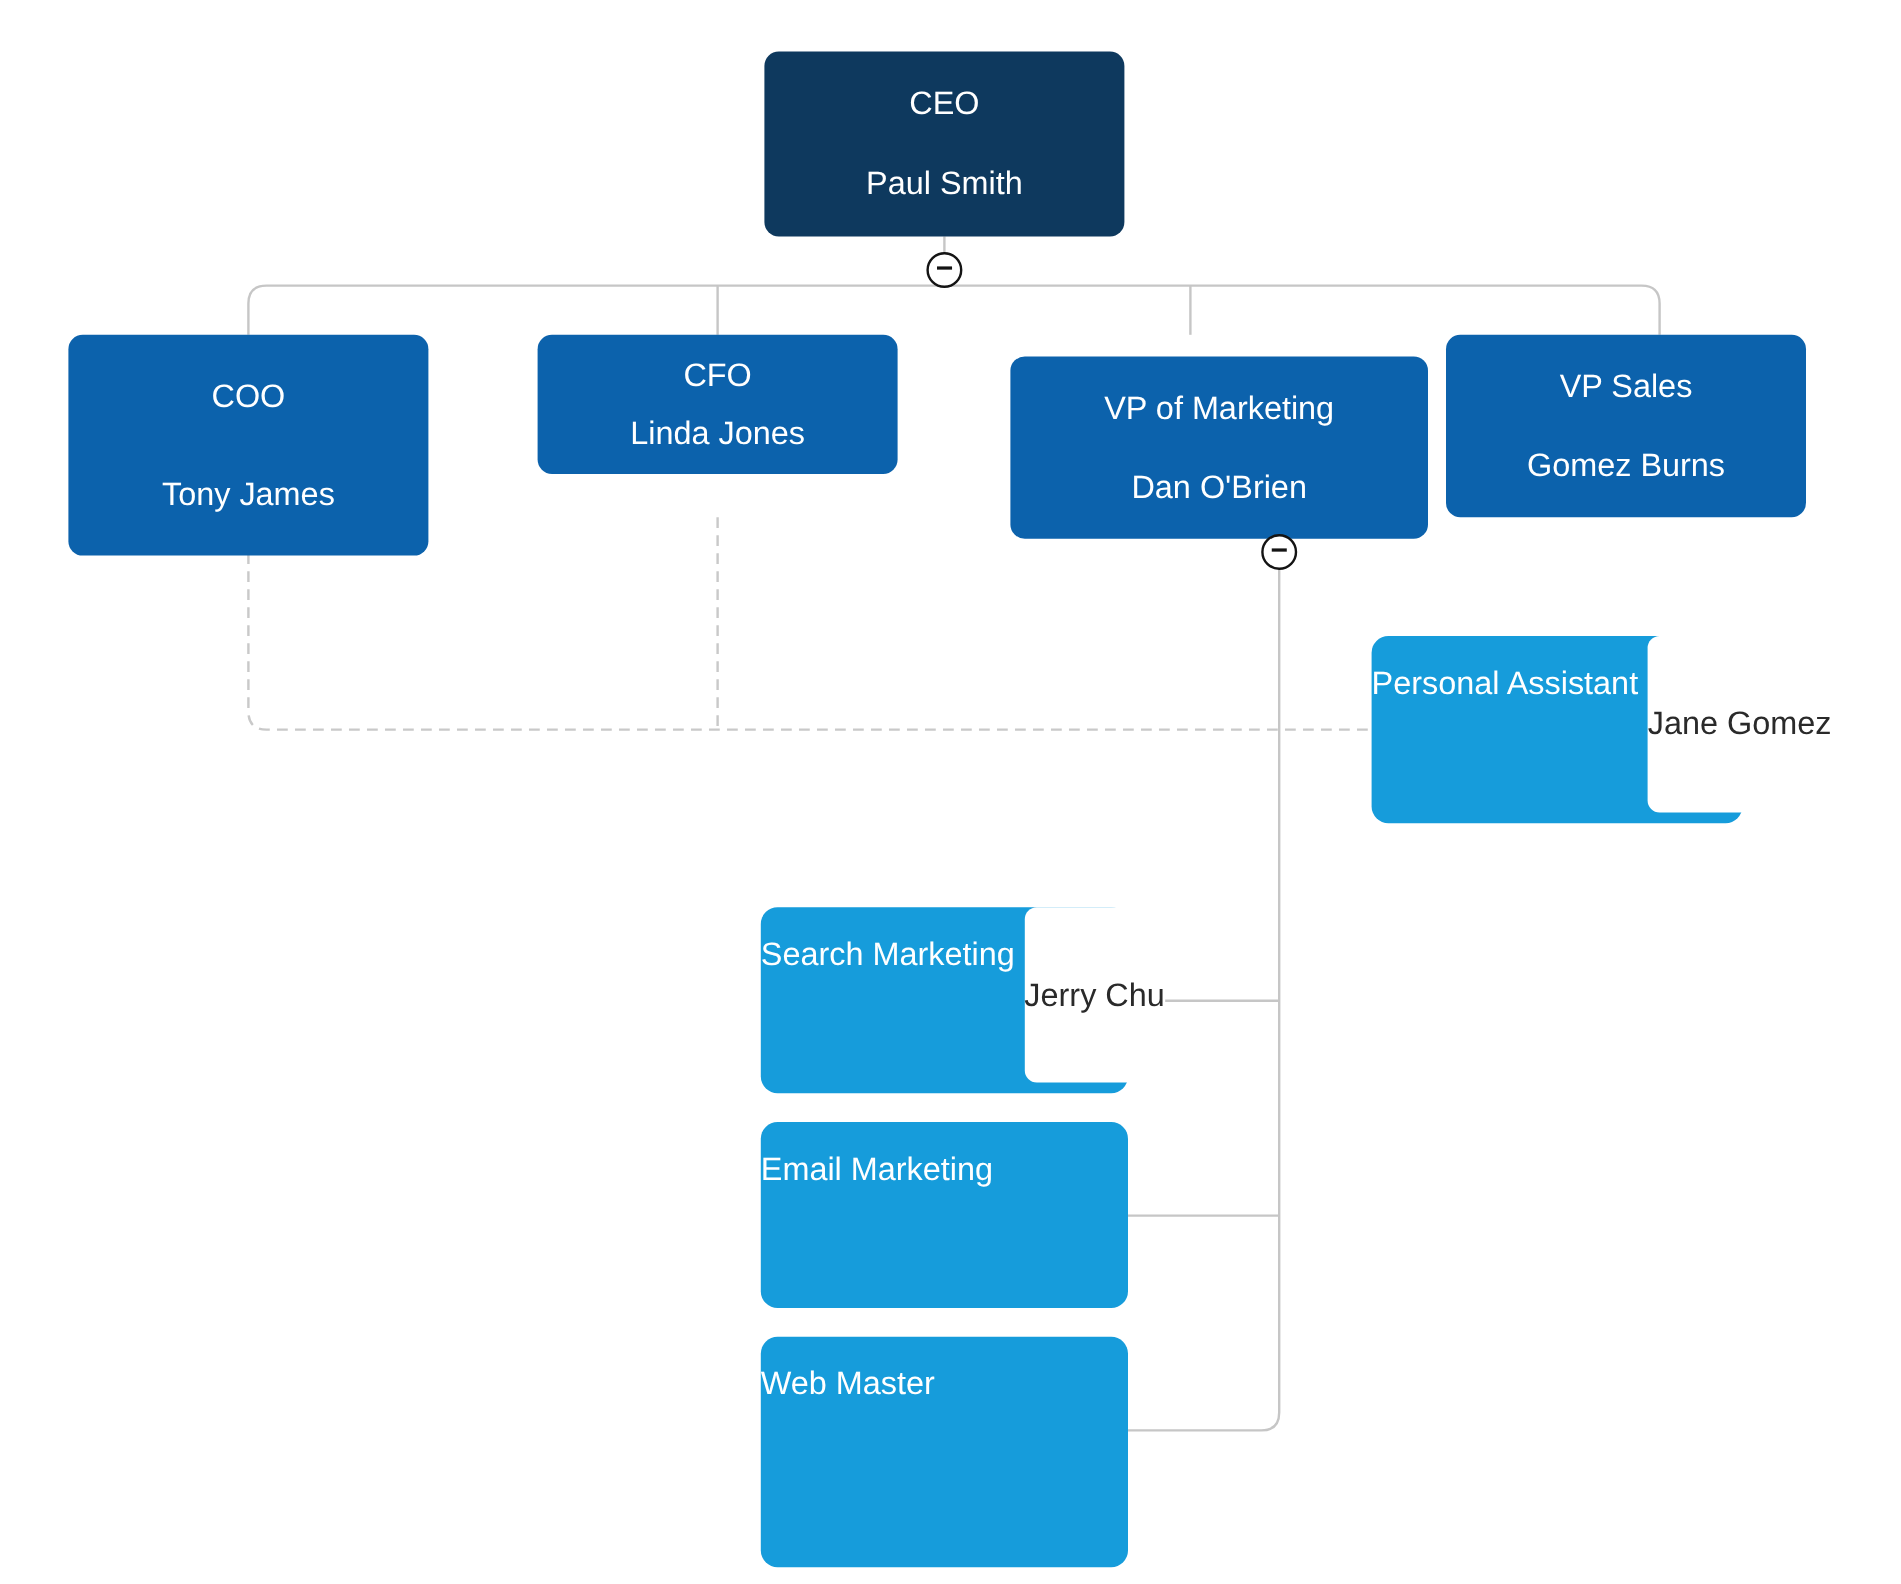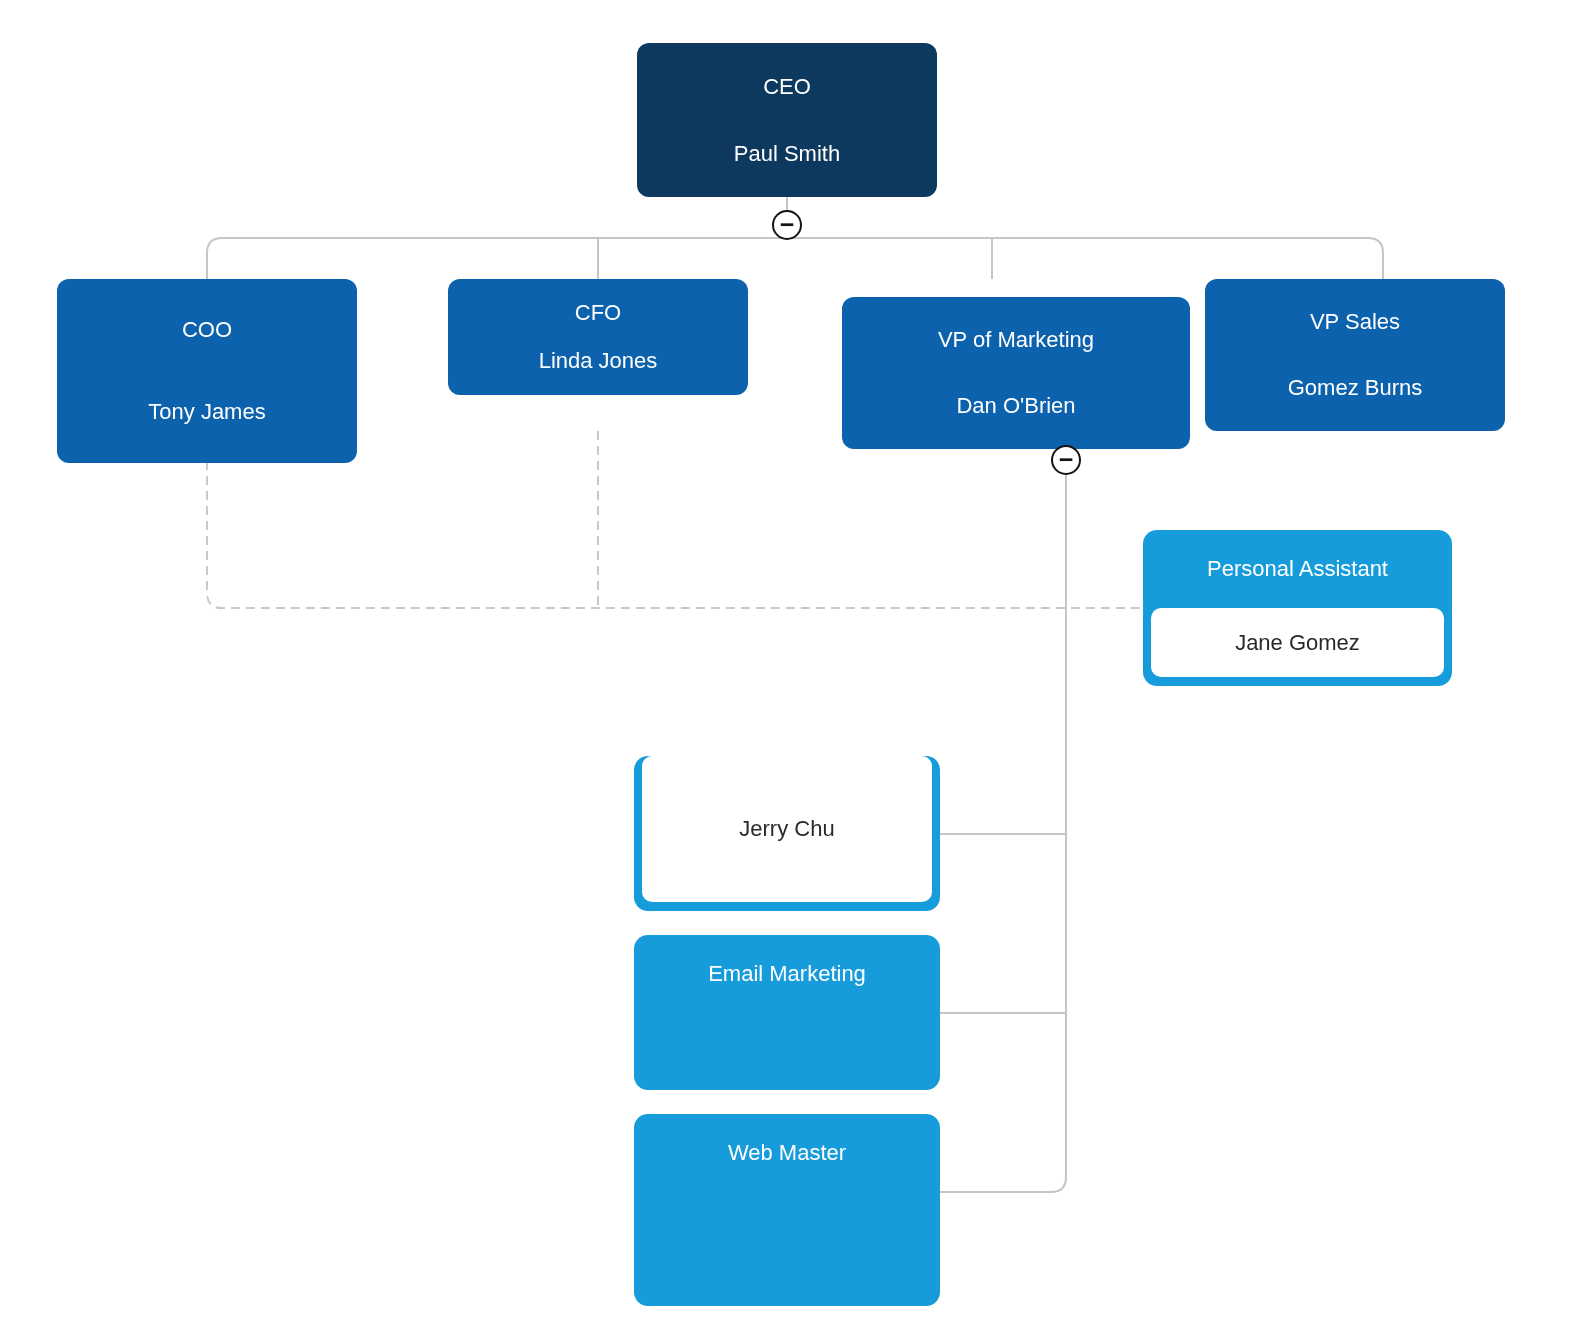--- a/index.html
+++ b/index.html
@@ -19,38 +19,38 @@
     overflow:hidden;
   }
   svg.connectors{position:absolute;left:0;top:0;z-index:1;}
   path.solid{fill:none;stroke:var(--line);stroke-width:2;}
   path.dashed{fill:none;stroke:var(--line-dash);stroke-width:2;stroke-dasharray:9 6;}
 
   .node{
     position:absolute;
     z-index:2;
     box-sizing:border-box;
-    font-size:22px;
+    font-size:27px;
     color:#ffffff;
   }
   .node.dark,.node.mid{
     border-radius:12px;
     display:flex;flex-direction:column;
     justify-content:space-around;
     align-items:center;
     padding:10px 12px;
   }
   .node.dark{background:var(--navy);}
   .node.mid{background:var(--blue);}
   .node .line{white-space:nowrap;}
 
   .node.light{
     background:var(--light-blue);
     border-radius:14px;
-    display:flex;flex-direction:column;
+    display:flex;flex-direction:row;
   }
   .node.light .hdr{
     height:78px;flex:0 0 78px;
     display:flex;align-items:center;justify-content:center;
     white-space:nowrap;
   }
   .node.light .body{
     flex:1;
     margin:0 8px 9px 8px;
     background:#ffffff;
@@ -126,20 +126,21 @@
   </div>
 
   <div class="node light" style="left:1143px;top:530px;width:309px;height:156px;">
     <div class="hdr">Personal Assistant</div>
     <div class="body">
       <span>Jane Gomez</span>
     </div>
   </div>
 
   <div class="node light" style="left:634px;top:756px;width:306px;height:155px;">
+    <div class="hdr">Search Marketing</div>
     <div class="body">
       <span>Jerry Chu</span>
     </div>
   </div>
 
   <div class="node light" style="left:634px;top:935px;width:306px;height:155px;">
     <div class="hdr">Email Marketing</div>
   </div>
 
   <div class="node light" style="left:634px;top:1114px;width:306px;height:192px;">

